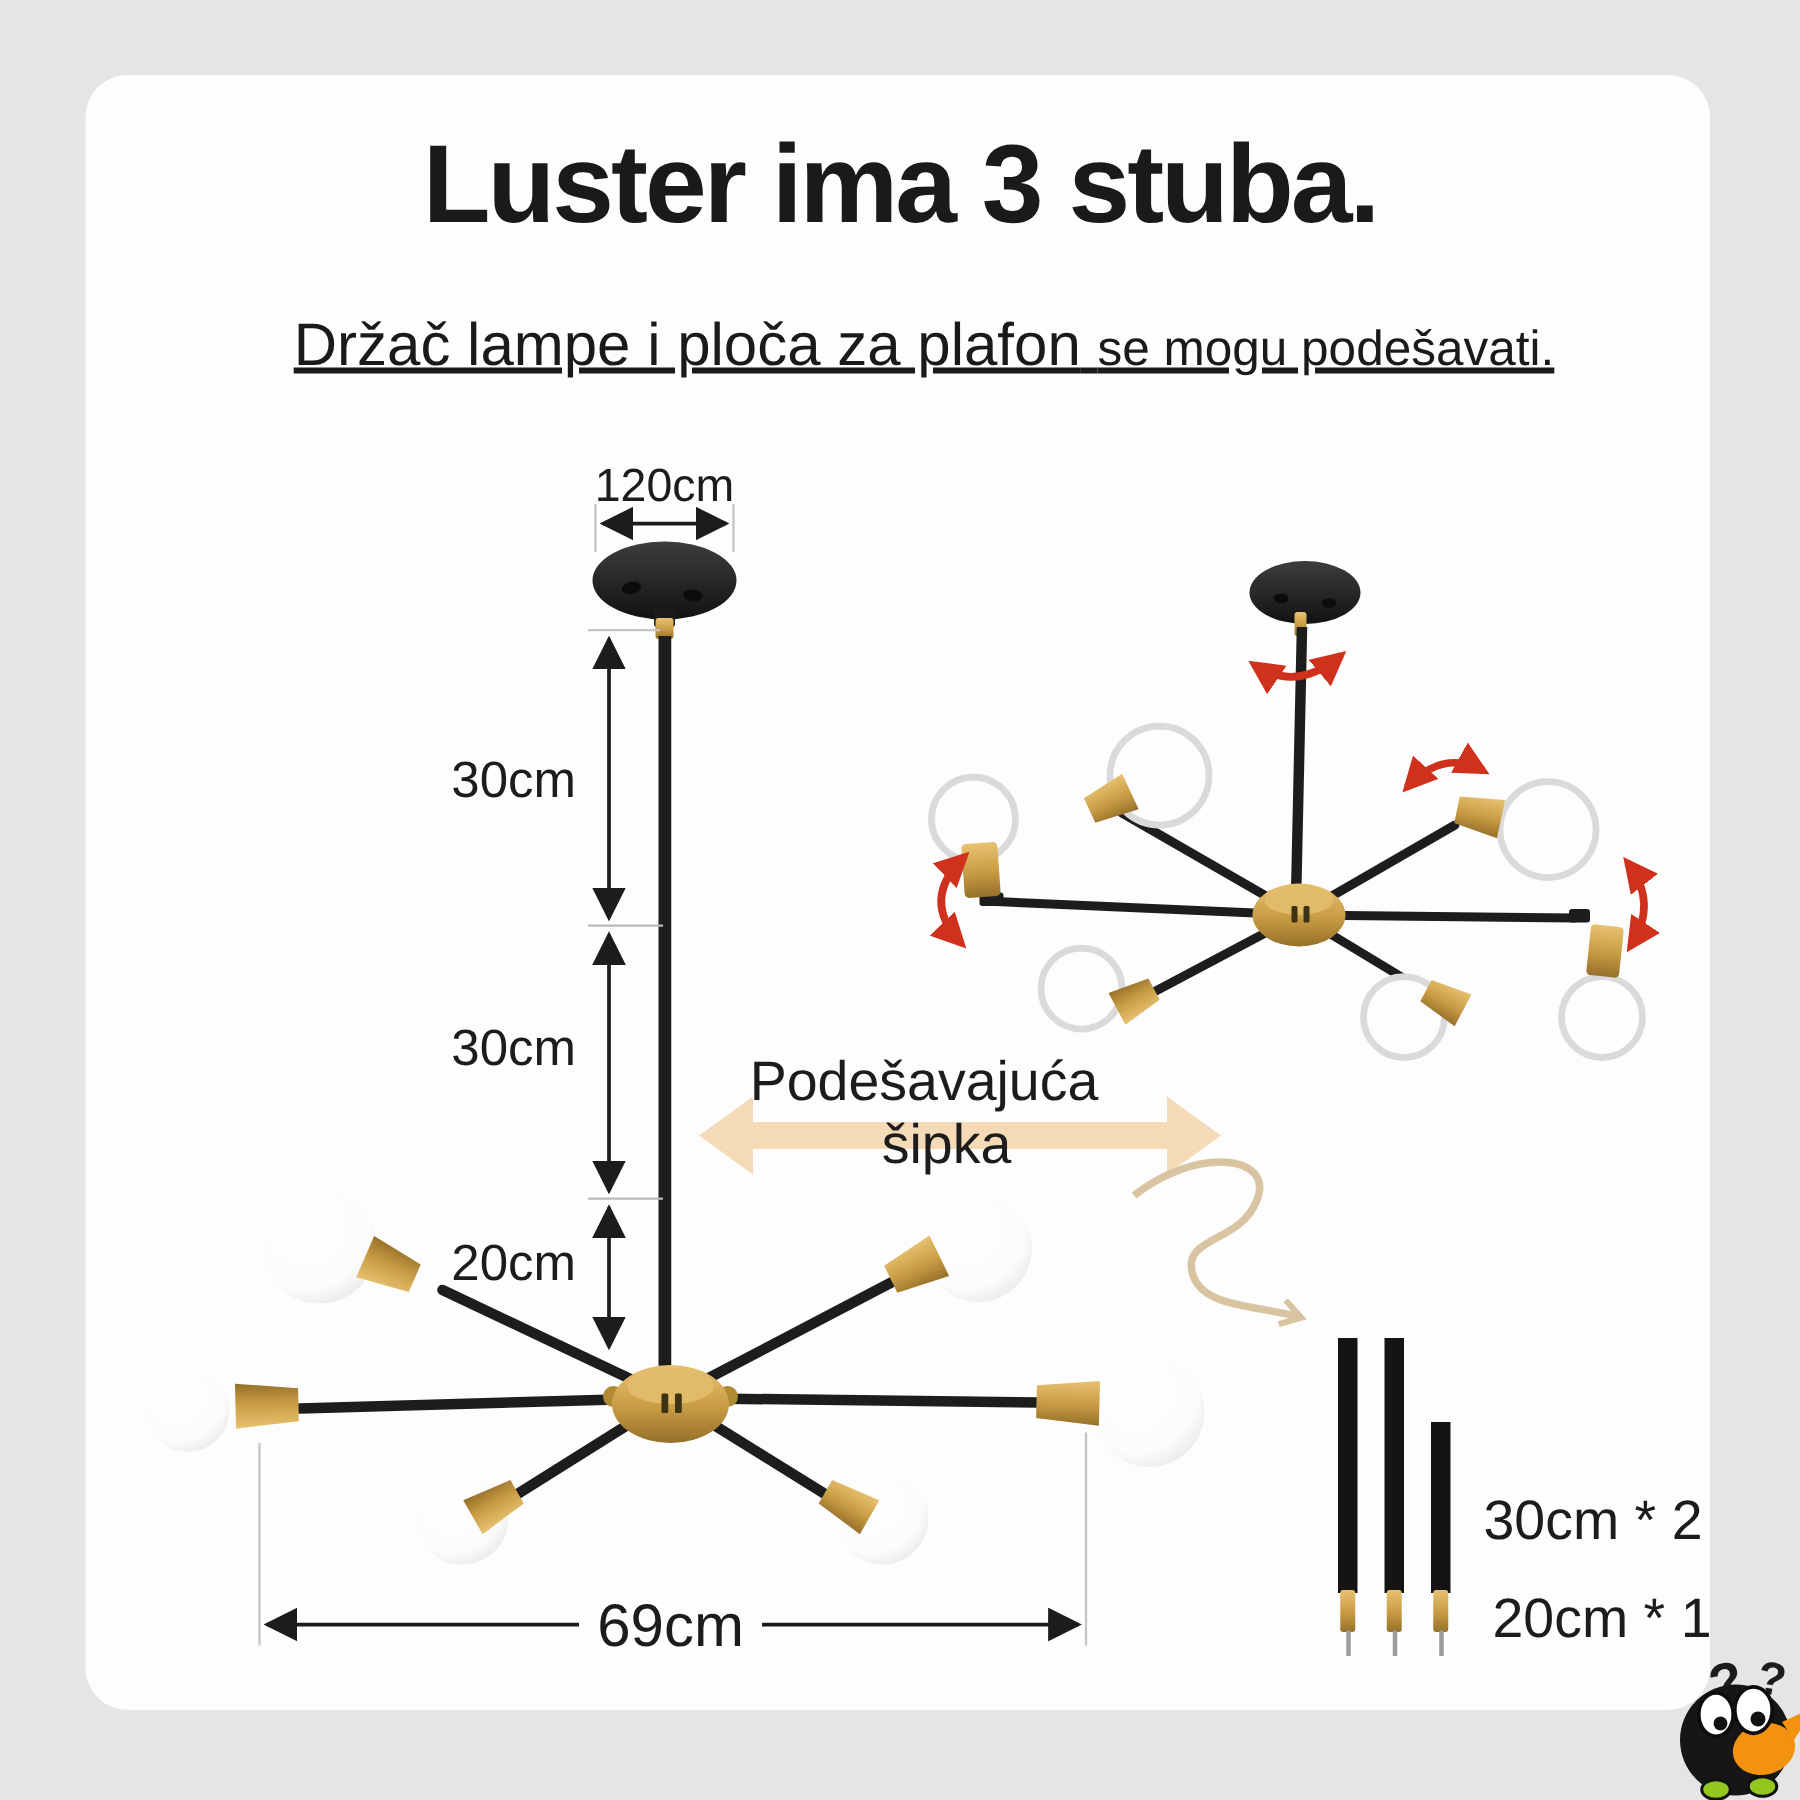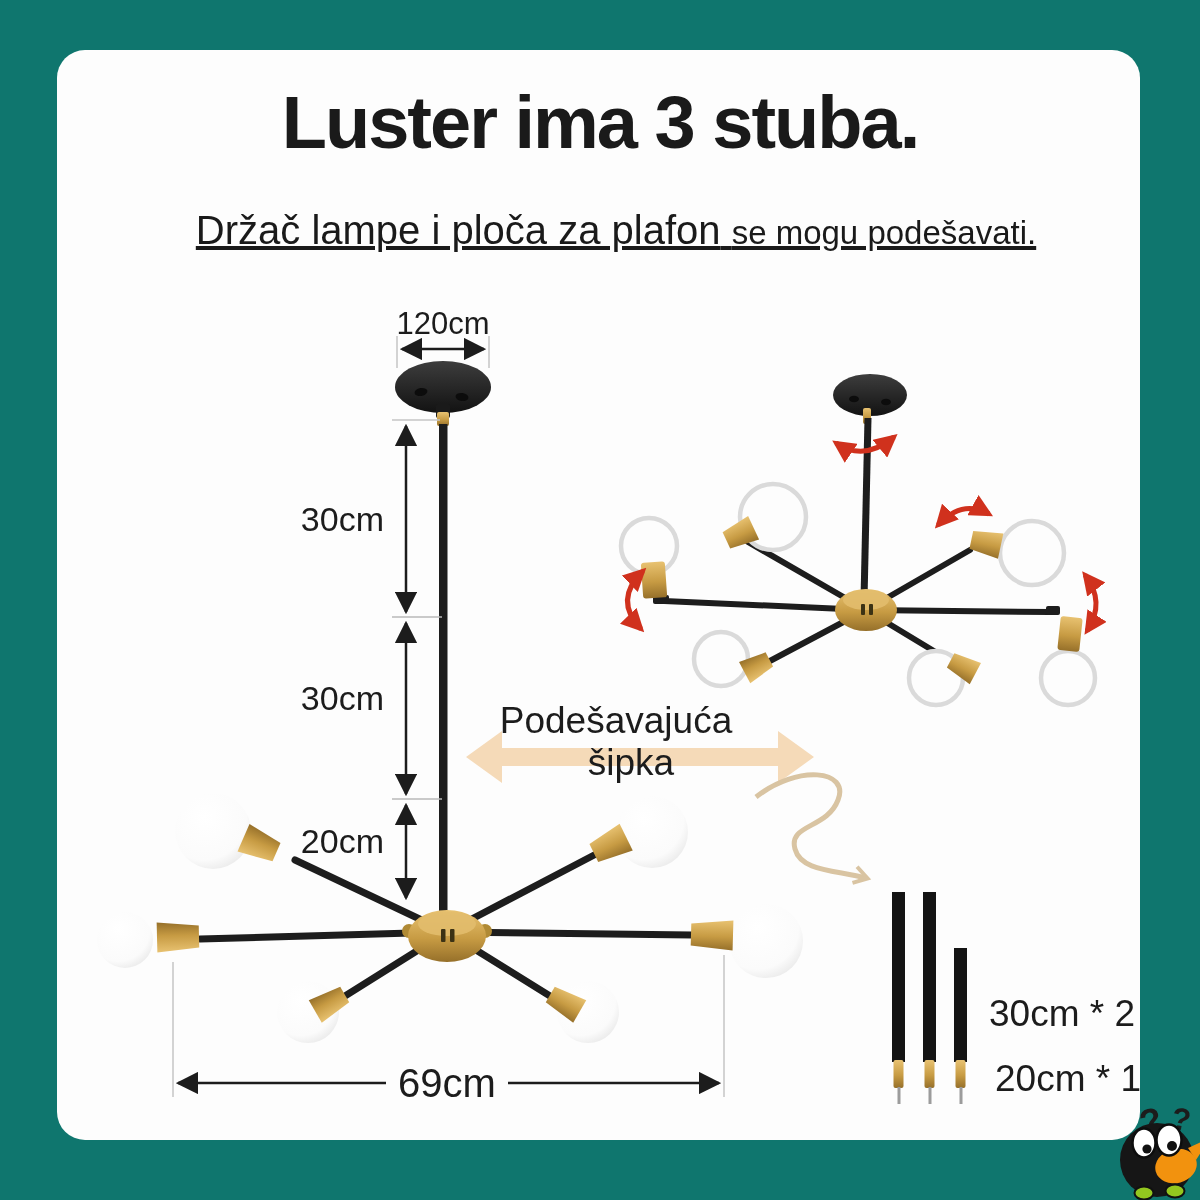--- a/index.html
+++ b/index.html
@@ -1,16 +1,16 @@
 <!DOCTYPE html>
 <html><head>
 <meta charset="utf-8">
 <style>
   html,body{margin:0;padding:0;background:#3b4e42;}
-  .stage{position:relative;width:1200px;height:1200px;background:#0f766e;
+  .stage{position:relative;width:1200px;height:1200px;background:#e5e5e5;
          font-family:"Liberation Sans",sans-serif;overflow:hidden;}
   .card{position:absolute;left:57px;top:50px;width:1083px;height:1090px;
         background:#fdfdfd;border-radius:28px;}
   .title{position:absolute;top:80px;left:0;width:1200px;text-align:center;
          font-size:74px;font-weight:bold;color:#1a1a1a;letter-spacing:-2px;margin:0;}
   .subtitle{position:absolute;top:192px;left:0;width:1200px;text-align:center;
             color:#1a1a1a;font-size:40px;font-weight:400;margin:16px;text-decoration:underline;}
   .subtitle .sub2{font-size:33px;}
   svg.overlay{position:absolute;left:0;top:0;}
   svg text{font-family:"Liberation Sans",sans-serif;fill:#1c1c1c;}

